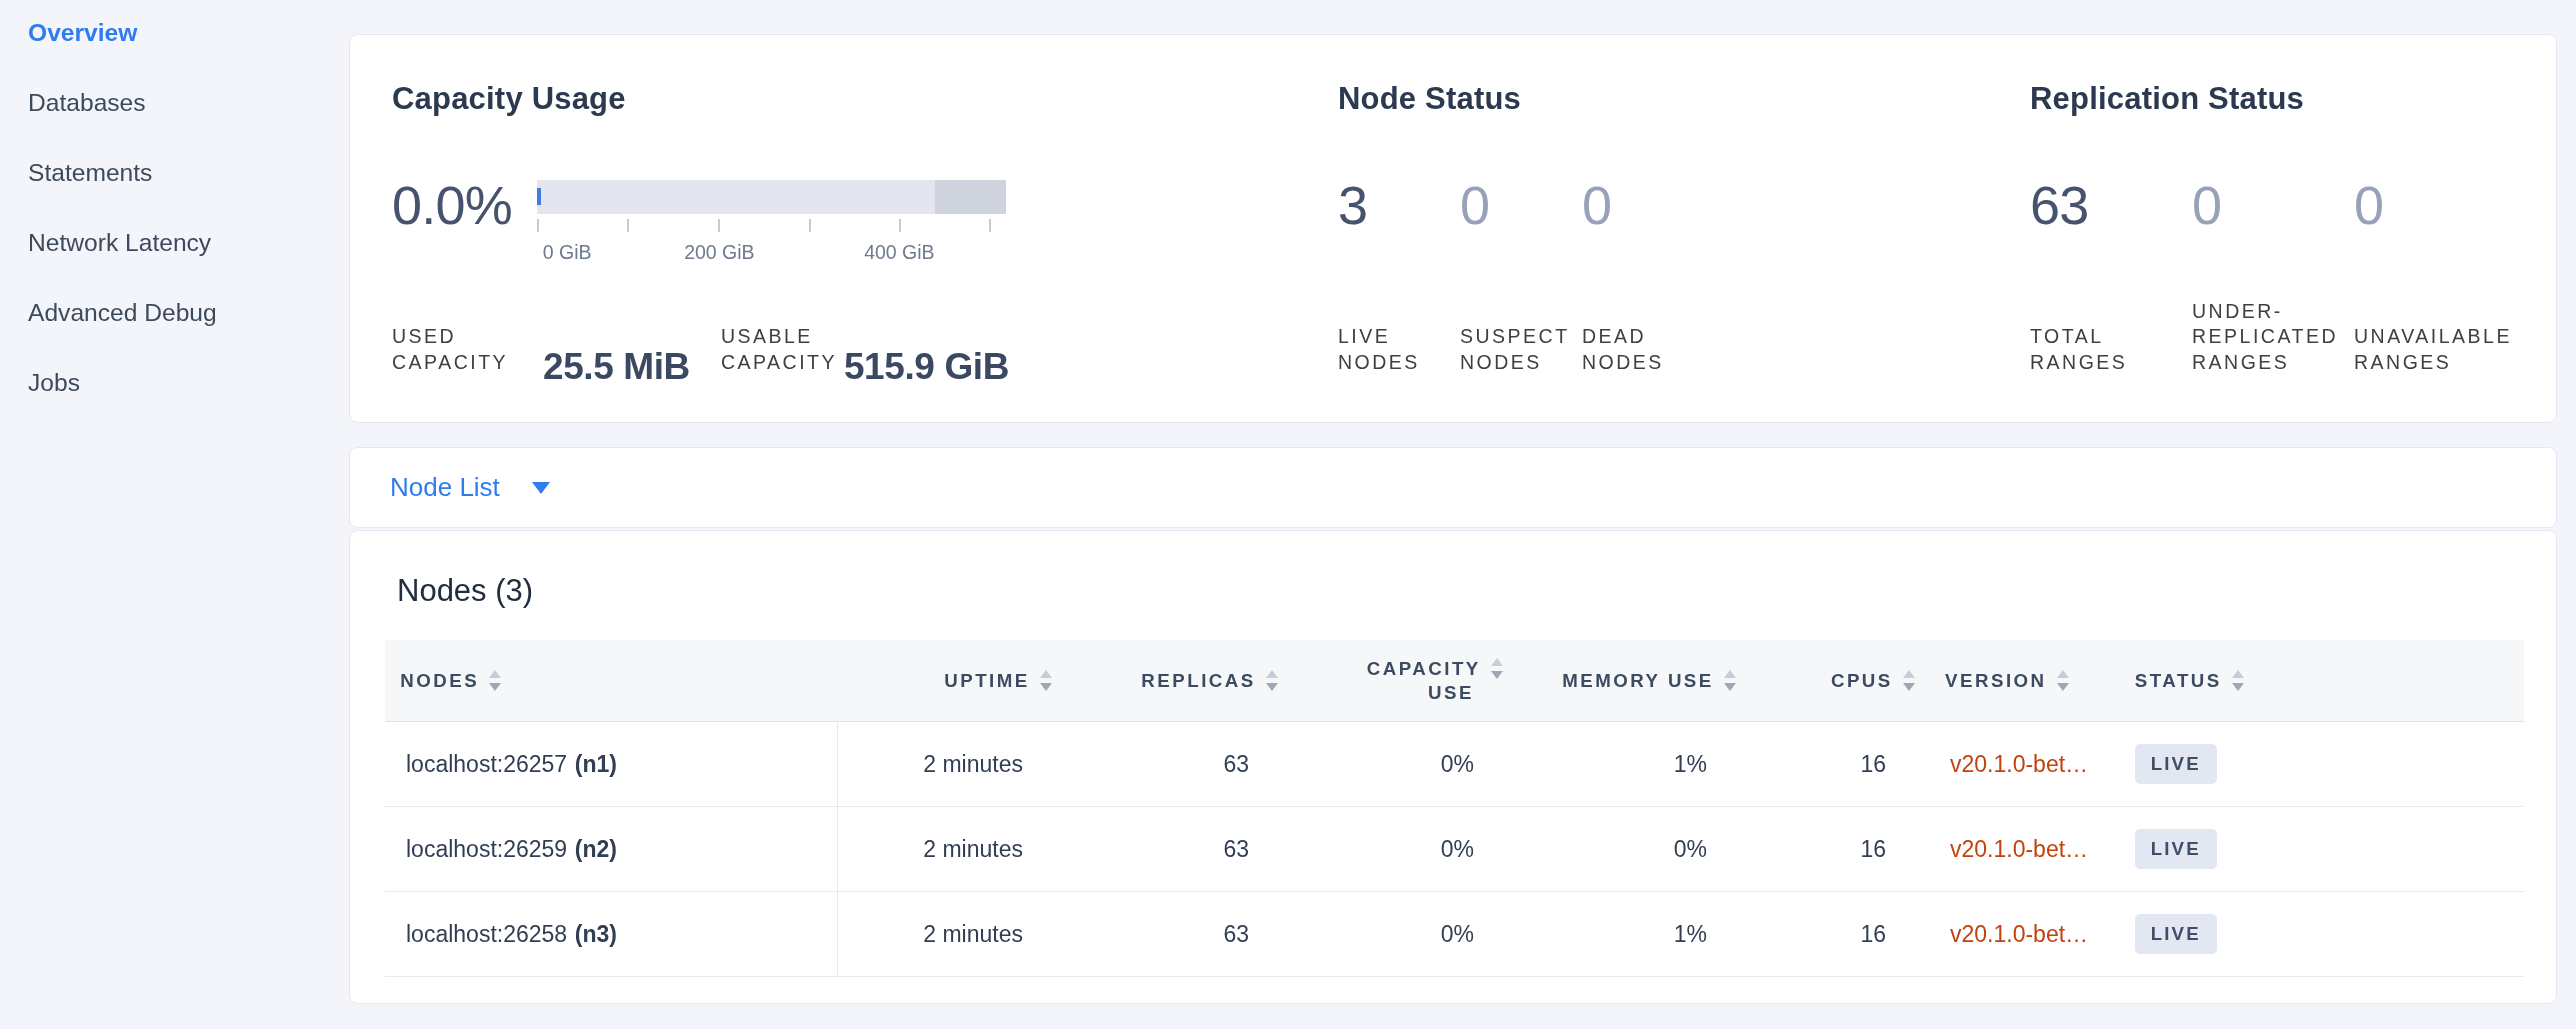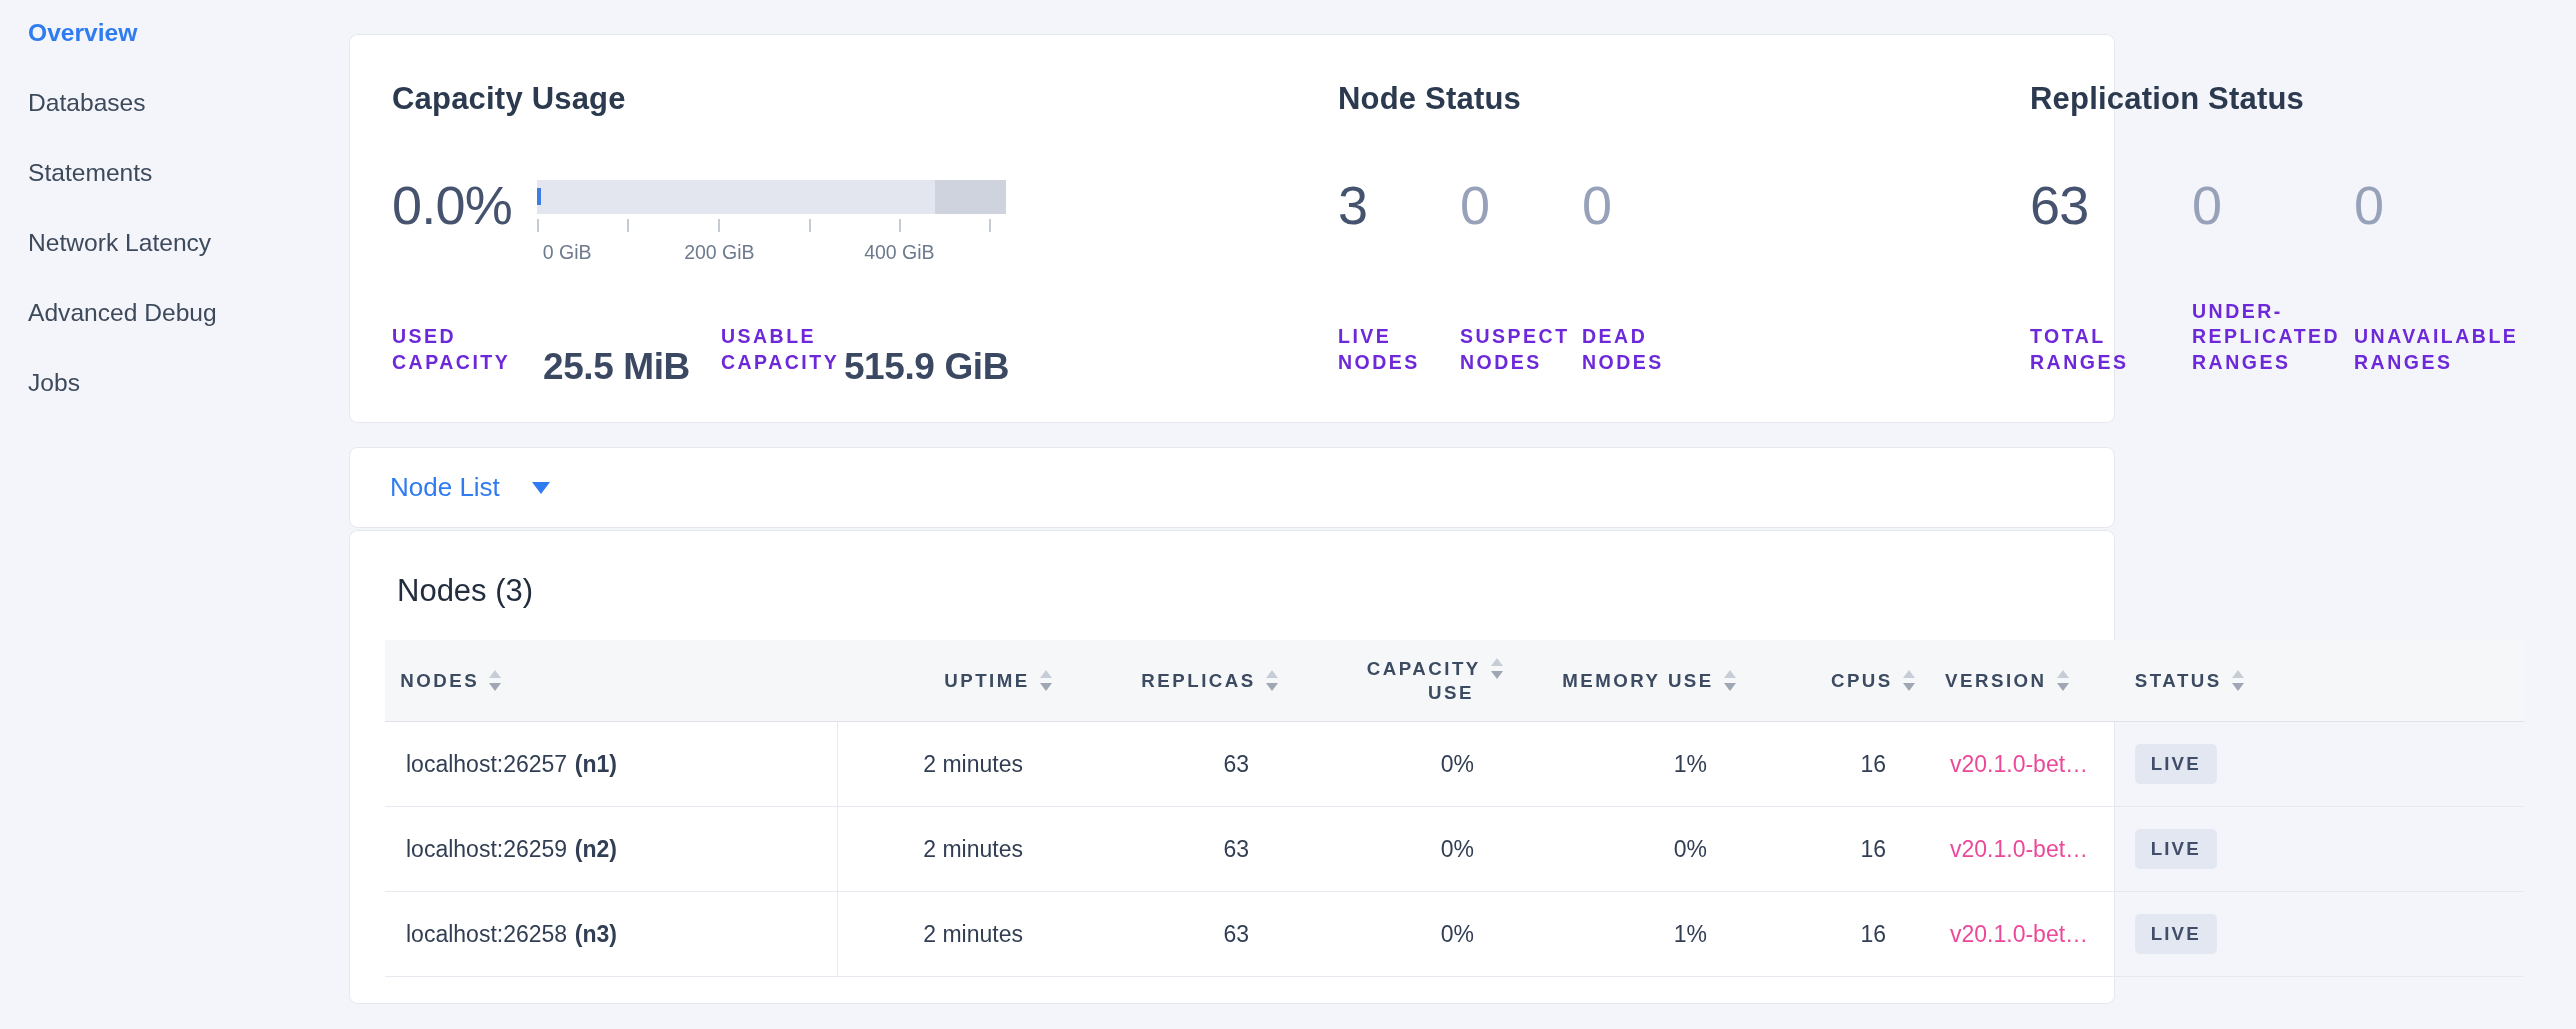--- a/index.html
+++ b/index.html
@@ -9,33 +9,33 @@
     font-family:"Liberation Sans",sans-serif;
     color:#394455;
     -webkit-font-smoothing:antialiased;
   }
   
   .sidebar{position:absolute;left:0;top:0;width:348px;padding-top:18.7px;}
   .side-item{height:70px;padding-left:28px;font-size:24.6px;color:#3d4a5c;display:flex;align-items:flex-start;cursor:pointer;}
   .side-item.active{color:#2f7cf0;font-weight:700;}
   
   .main{position:absolute;left:349px;top:0;width:2208px;height:1030px;}
-  .card{position:absolute;left:0;width:1766px;background:#ffffff;border:1.7px solid #e4e7ee;border-radius:8.5px;box-sizing:border-box;}
+  .card{position:absolute;left:0;width:2208px;background:#ffffff;border:1.7px solid #e4e7ee;border-radius:8.5px;box-sizing:border-box;}
   #summary-card{top:34px;height:389px;}
   #nodelist-card{top:447px;height:81px;display:flex;align-items:center;padding-left:40px;}
   #table-card{top:530px;height:474px;}
   .card-inner{position:relative;width:100%;height:100%;}
   
   .sec{position:absolute;top:0;height:100%;}
   .sec-title{position:absolute;top:46px;left:0;font-size:31px;font-weight:600;color:#2c3a4f;letter-spacing:0.2px;white-space:nowrap;}
   .stat-row{position:absolute;top:143px;left:0;display:flex;}
   .num{font-size:54px;line-height:1;color:#46536e;letter-spacing:-0.8px;}
   .stat.muted .num{color:#97a2ba;}
   .labels-row{position:absolute;bottom:47px;left:0;display:flex;align-items:flex-end;}
-  .cap-label{font-size:19.5px;letter-spacing:2.5px;color:#6d28d9;line-height:25.5px;font-weight:700;white-space:nowrap;}
+  .cap-label{font-size:19.5px;letter-spacing:2.5px;color:#404040;line-height:25.5px;font-weight:400;white-space:nowrap;}
   
   .gauge-row{position:absolute;top:143px;left:0;display:flex;}
   .gauge{margin-left:25.5px;position:relative;width:484px;top:1.7px;}
   .bar{width:469px;height:34px;background:#e3e6ef;position:relative;}
   .bar-secondary{position:absolute;right:0;top:0;width:71px;height:34px;background:#cfd3dd;}
   .bar-used{position:absolute;left:0;top:8.5px;width:3.4px;height:17px;background:#3f7de0;}
   .tick{position:absolute;top:39px;width:1.7px;height:13.6px;background:#c5cbd5;}
   .tick-label{position:absolute;top:61px;transform:translateX(-50%);font-size:19.5px;color:#6e7b8e;white-space:nowrap;}
   .cap-footer{position:absolute;bottom:47px;left:0;display:flex;align-items:flex-end;}
   .cap-stack{display:flex;flex-direction:column;}
@@ -59,21 +59,21 @@
   .hdr-stack{display:flex;flex-direction:column;align-items:flex-end;line-height:24px;}
   .hdr-stack .row1{display:flex;align-items:center;}
   .sort{display:inline-flex;flex-direction:column;gap:4.2px;margin-left:10.2px;}
   .sort i{display:block;width:0;height:0;border-left:6.8px solid transparent;border-right:6.8px solid transparent;}
   .sort .up{border-bottom:8.5px solid #c7cdd7;}
   .sort .dn{border-top:8.5px solid #9fa7b5;}
   .trow{height:84px;border-bottom:1.7px solid #e6e9ef;display:flex;align-items:stretch;font-size:23px;color:#313e53;cursor:pointer;}
   .td{box-sizing:border-box;display:flex;align-items:center;white-space:nowrap;}
   .td.right{justify-content:flex-end;}
   .td.c1{padding-left:21px;border-right:1.7px solid #e6e9ef;}
-  .td.c7{padding-left:64px;color:#ec4899;}
+  .td.c7{padding-left:64px;color:#c2410c;}
   .td.c8{padding-left:6.8px;}
   .node-id{font-weight:700;margin-left:7.6px;}
   .badge{display:inline-block;padding:11px 16px;border-radius:5.1px;background:#e3e7f1;font-size:18.7px;letter-spacing:2.1px;font-weight:700;color:#414e69;line-height:1;}
 </style>
 </head>
 <body>
 
 <nav class="sidebar">
   <div class="side-item active">Overview</div>
   <div class="side-item">Databases</div>

